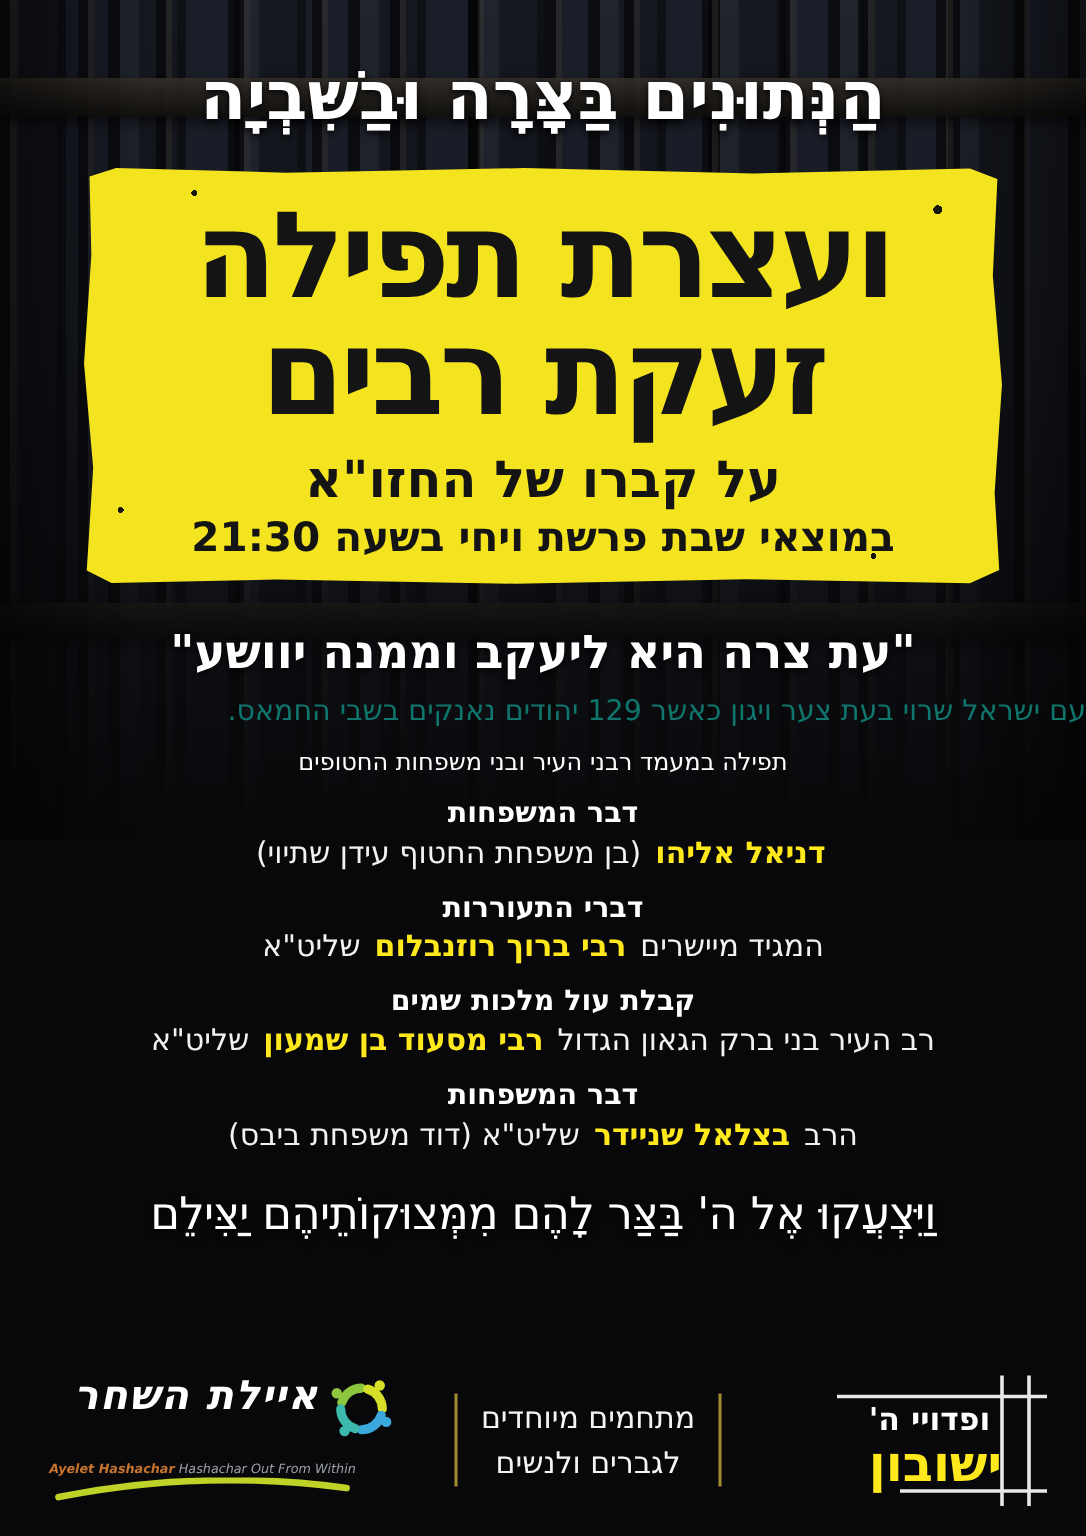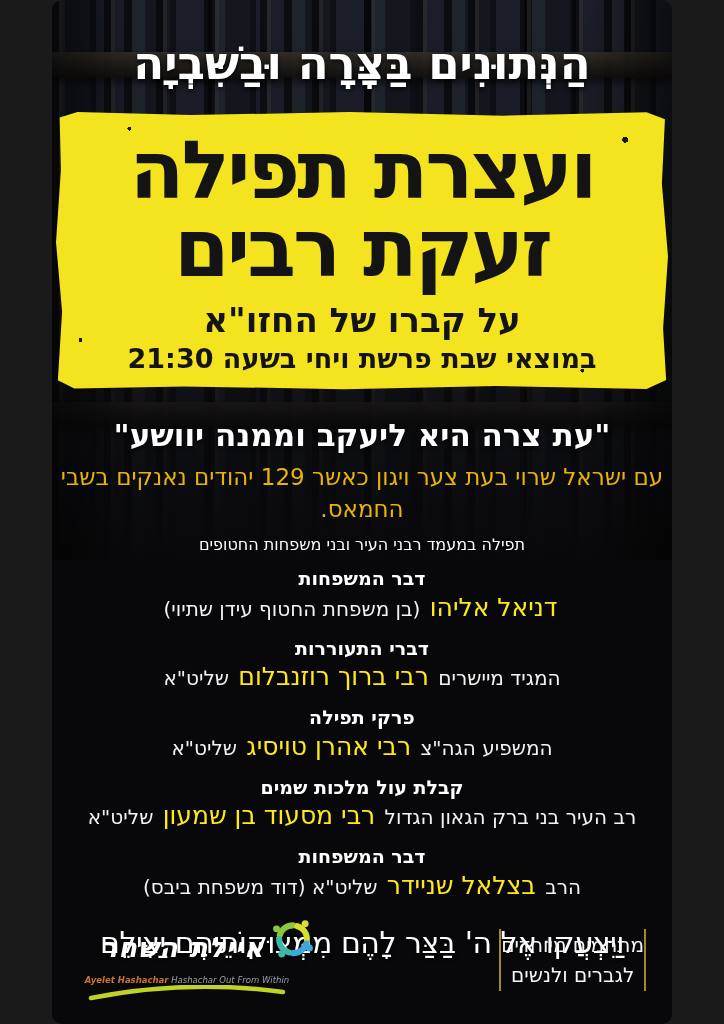--- a/index.html
+++ b/index.html
@@ -1,19 +1,19 @@
 <!DOCTYPE html>
 <html lang="he"><head>
 <meta charset="utf-8">
 <style>
   html,body{margin:0;padding:0;background:#1a1a1a;}
   .poster{
-    position:relative;width:620px;height:1024px;margin:0 auto;
+    position:relative;width:724px;height:1024px;margin:0 auto;
     background:#08080a;overflow:hidden;direction:rtl;
-    font-family:"DejaVu Sans",sans-serif;color:#fff;text-align:center;border-radius:10px;
+    font-family:"DejaVu Sans",sans-serif;color:#fff;text-align:center;
   }
   
   .bars-bg{
     position:absolute;top:0;left:0;right:0;height:560px;
     background:
       repeating-linear-gradient(90deg, rgba(0,0,0,.6) 0 7px, rgba(96,88,72,.30) 7px 11px, rgba(0,0,0,0) 11px 52px),
       repeating-linear-gradient(90deg, #2a303c 0 13px, #1a1e27 13px 38px, #10131a 38px 44px, #232836 44px 72px, #0d0f14 72px 80px);
   }
   .bars-bg::before{
     content:"";position:absolute;top:52px;left:0;right:0;height:26px;
@@ -47,44 +47,44 @@
       radial-gradient(circle 2px at 86% 93%, #17160a 97%, transparent),
       radial-gradient(circle 2px at 12% 6%, #17160a 97%, transparent);
     color:#141414;padding:20px 8px 16px;
     clip-path:polygon(.6% 2.2%,3.5% .2%,22% 1.3%,48% .2%,73% 1.5%,96.5% .3%,99.5% 2.8%,99% 26%,100% 52%,99.2% 78%,99.7% 96.5%,96.5% 99.7%,72% 98.7%,47% 99.8%,21% 98.8%,3% 99.6%,.3% 96.6%,1% 72%,0% 47%,.8% 21%);
   }
   .banner-title{font-size:80px;font-weight:bold;line-height:.98;letter-spacing:-3px;}
   .banner-sub1{font-size:34px;font-weight:bold;margin-top:14px;line-height:1.1;}
   .banner-sub2{font-size:27px;font-weight:bold;margin-top:3px;line-height:1.15;}
   
   .quote{margin-top:26px;font-size:31px;font-weight:bold;line-height:1.25;text-shadow:0 2px 4px rgba(0,0,0,.8);}
-  .situation{margin-top:8px;font-size:23px;color:#eab308;line-height:1.35;}
+  .situation{margin-top:8px;font-size:19px;color:#0f766e;line-height:1.35;text-align:right;}
   .event-line{margin-top:10px;font-size:16px;color:#fdfdfd;line-height:1.3;}
   
   .speakers{margin-top:10px;}
   .speaker{margin-top:11px;}
   .speaker .role{font-size:19px;font-weight:bold;line-height:1.3;}
   .speaker .line{font-size:20px;line-height:1.35;color:#f2f2f2;}
-  .speaker .name{font-size:25px;font-weight:normal;color:#ffe81c;padding:0 3px;}
+  .speaker .name{font-size:20px;font-weight:bold;color:#ffe81c;padding:0 3px;}
   
   .verse{margin-top:16px;font-size:30px;font-weight:normal;line-height:1.6;letter-spacing:-.5px;text-shadow:0 2px 4px rgba(0,0,0,.8);}
   
   .footer{
     position:absolute;bottom:0;left:0;right:0;height:112px;z-index:3;
     direction:ltr;display:flex;align-items:center;justify-content:space-between;
     padding:0 26px 16px;box-sizing:border-box;
   }
   .ayelet{display:flex;flex-direction:column;align-items:center;width:218px;}
-  .ayelet-top{display:flex;align-items:center;direction:ltr;margin-left:46px;}
+  .ayelet-top{display:flex;direction:ltr;margin-left:46px;}
   .ayelet-he{font-size:27px;font-style:italic;font-weight:bold;letter-spacing:1px;color:#fff;white-space:nowrap;}
   .ayelet-icon{margin-left:2px;margin-bottom:8px;}
   .ayelet-en{font-size:8.5px;margin-top:-4px;white-space:nowrap;}
   .ayelet-en .en-bold{color:#c7742f;font-weight:bold;font-style:italic;}
   .ayelet-en .en-rest{color:#9aa0a6;font-style:italic;}
-  .center-note{display:flex;align-items:center;gap:0;}
+  .center-note{display:flex;align-items:center;gap:16px;}
   .note-divider{width:2px;height:62px;background:#a3892b;}
   .note-text{direction:rtl;font-size:20px;line-height:1.5;color:#f4f4f4;}
   .yeshuvun{position:relative;width:158px;height:92px;}
   .yeshuvun svg{position:absolute;top:0;right:0;}
   .yeshuvun-text{position:absolute;top:20px;right:30px;direction:rtl;text-align:left;}
   .yeshuvun-l1{font-size:21px;font-weight:bold;color:#fff;line-height:1.2;}
   .yeshuvun-l2{font-size:33px;font-weight:bold;color:#ffe81c;line-height:1.05;}
 </style>
 </head>
 <body>
@@ -115,24 +115,20 @@
       <div class="speaker">
         <div class="role">דבר המשפחות</div>
         <div class="line"><span class="name">דניאל אליהו</span><span> (בן משפחת החטוף עידן שתיוי)</span></div>
       </div>
 
       <div class="speaker">
         <div class="role">דברי התעוררות</div>
         <div class="line"><span>המגיד מיישרים </span><span class="name">רבי ברוך רוזנבלום</span><span> שליט"א</span></div>
       </div>
 
-      <div class="speaker">
-        <div class="role">פרקי תפילה</div>
-        <div class="line"><span>המשפיע הגה"צ </span><span class="name">רבי אהרן טויסיג</span><span> שליט"א</span></div>
-      </div>
 
       <div class="speaker">
         <div class="role">קבלת עול מלכות שמים</div>
         <div class="line"><span>רב העיר בני ברק הגאון הגדול </span><span class="name">רבי מסעוד בן שמעון</span><span> שליט"א</span></div>
       </div>
 
       <div class="speaker">
         <div class="role">דבר המשפחות</div>
         <div class="line"><span>הרב </span><span class="name">בצלאל שניידר</span><span> שליט"א (דוד משפחת ביבס)</span></div>
       </div>
@@ -172,16 +168,28 @@
 
       <div class="center-note">
         <div class="note-divider"></div>
         <div class="note-text">
           <div>מתחמים מיוחדים</div>
           <div>לגברים ולנשים</div>
         </div>
         <div class="note-divider"></div>
       </div>
 
+      <div class="yeshuvun">
+        <svg width="158" height="92" viewBox="0 0 158 92">
+          <line x1="128" y1="3" x2="128" y2="90" stroke="#e8e8e8" stroke-width="2.4"></line>
+          <line x1="146" y1="3" x2="146" y2="90" stroke="#e8e8e8" stroke-width="2.4"></line>
+          <line x1="18" y1="17" x2="158" y2="17" stroke="#e8e8e8" stroke-width="2.4"></line>
+          <line x1="60" y1="80" x2="158" y2="80" stroke="#e8e8e8" stroke-width="2.4"></line>
+        </svg>
+        <div class="yeshuvun-text">
+          <div class="yeshuvun-l1">ופדויי ה'</div>
+          <div class="yeshuvun-l2">ישובון</div>
+        </div>
+      </div>
 
     </div>
   </div>
 </div>
 
 </body></html>

